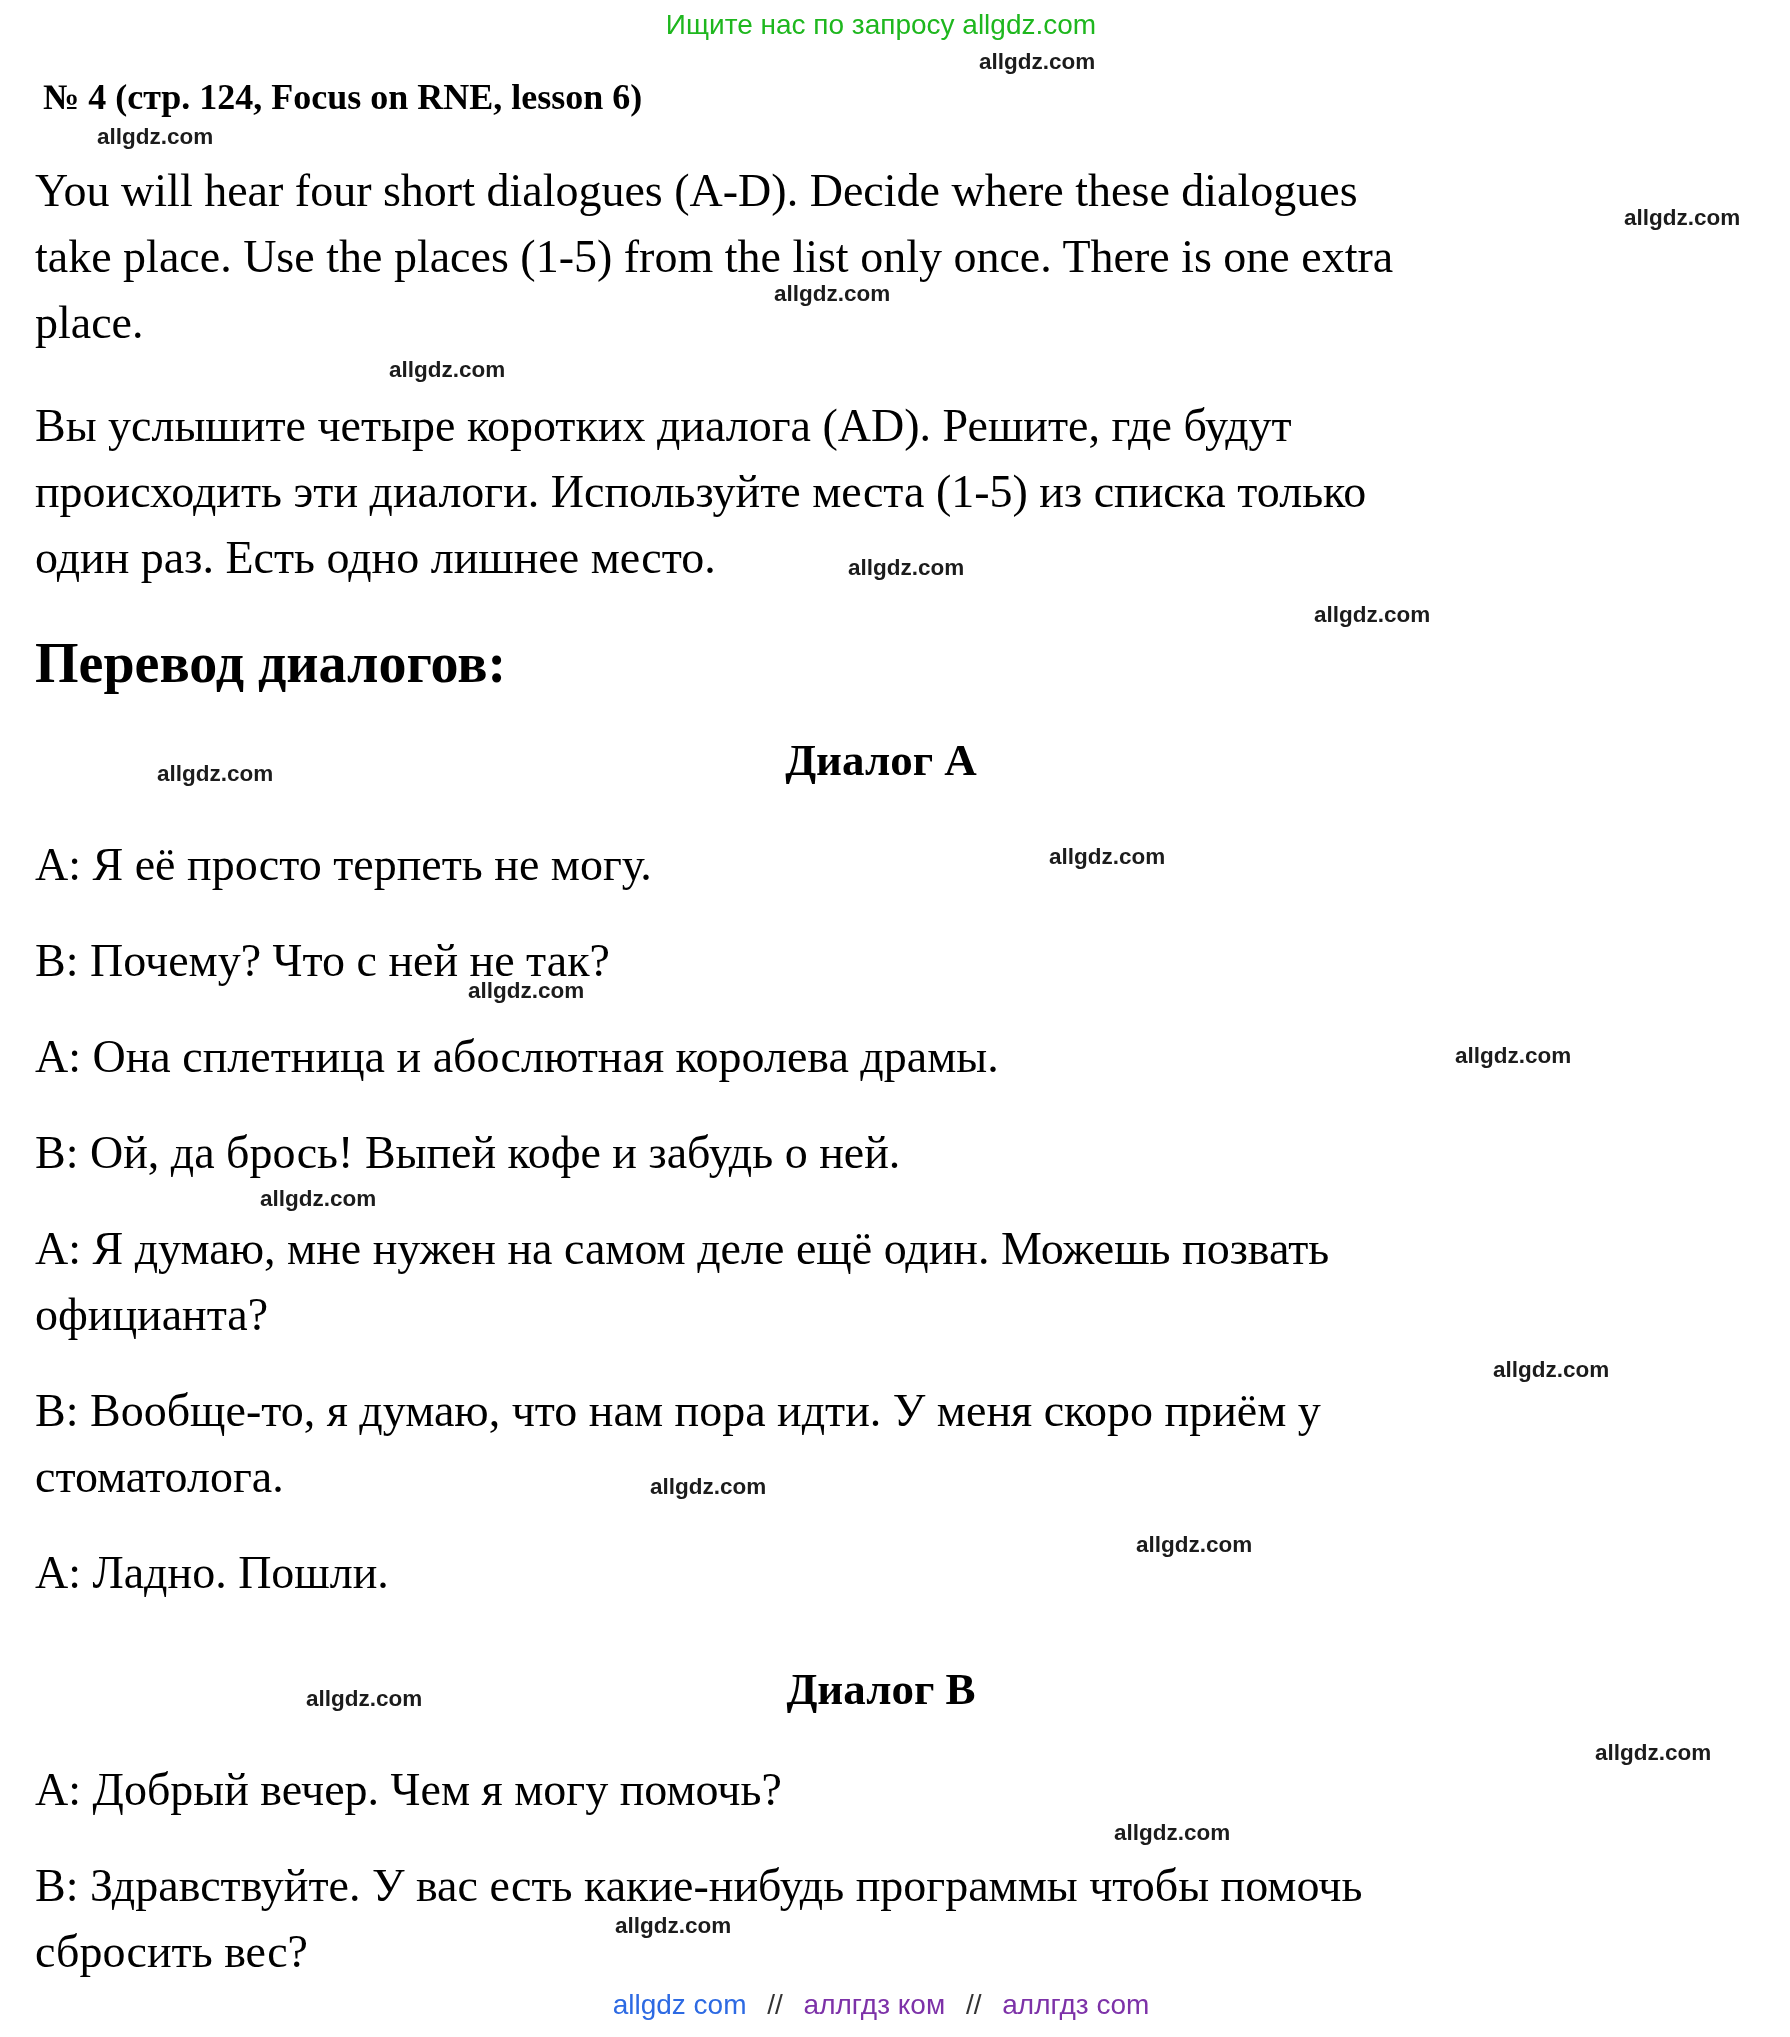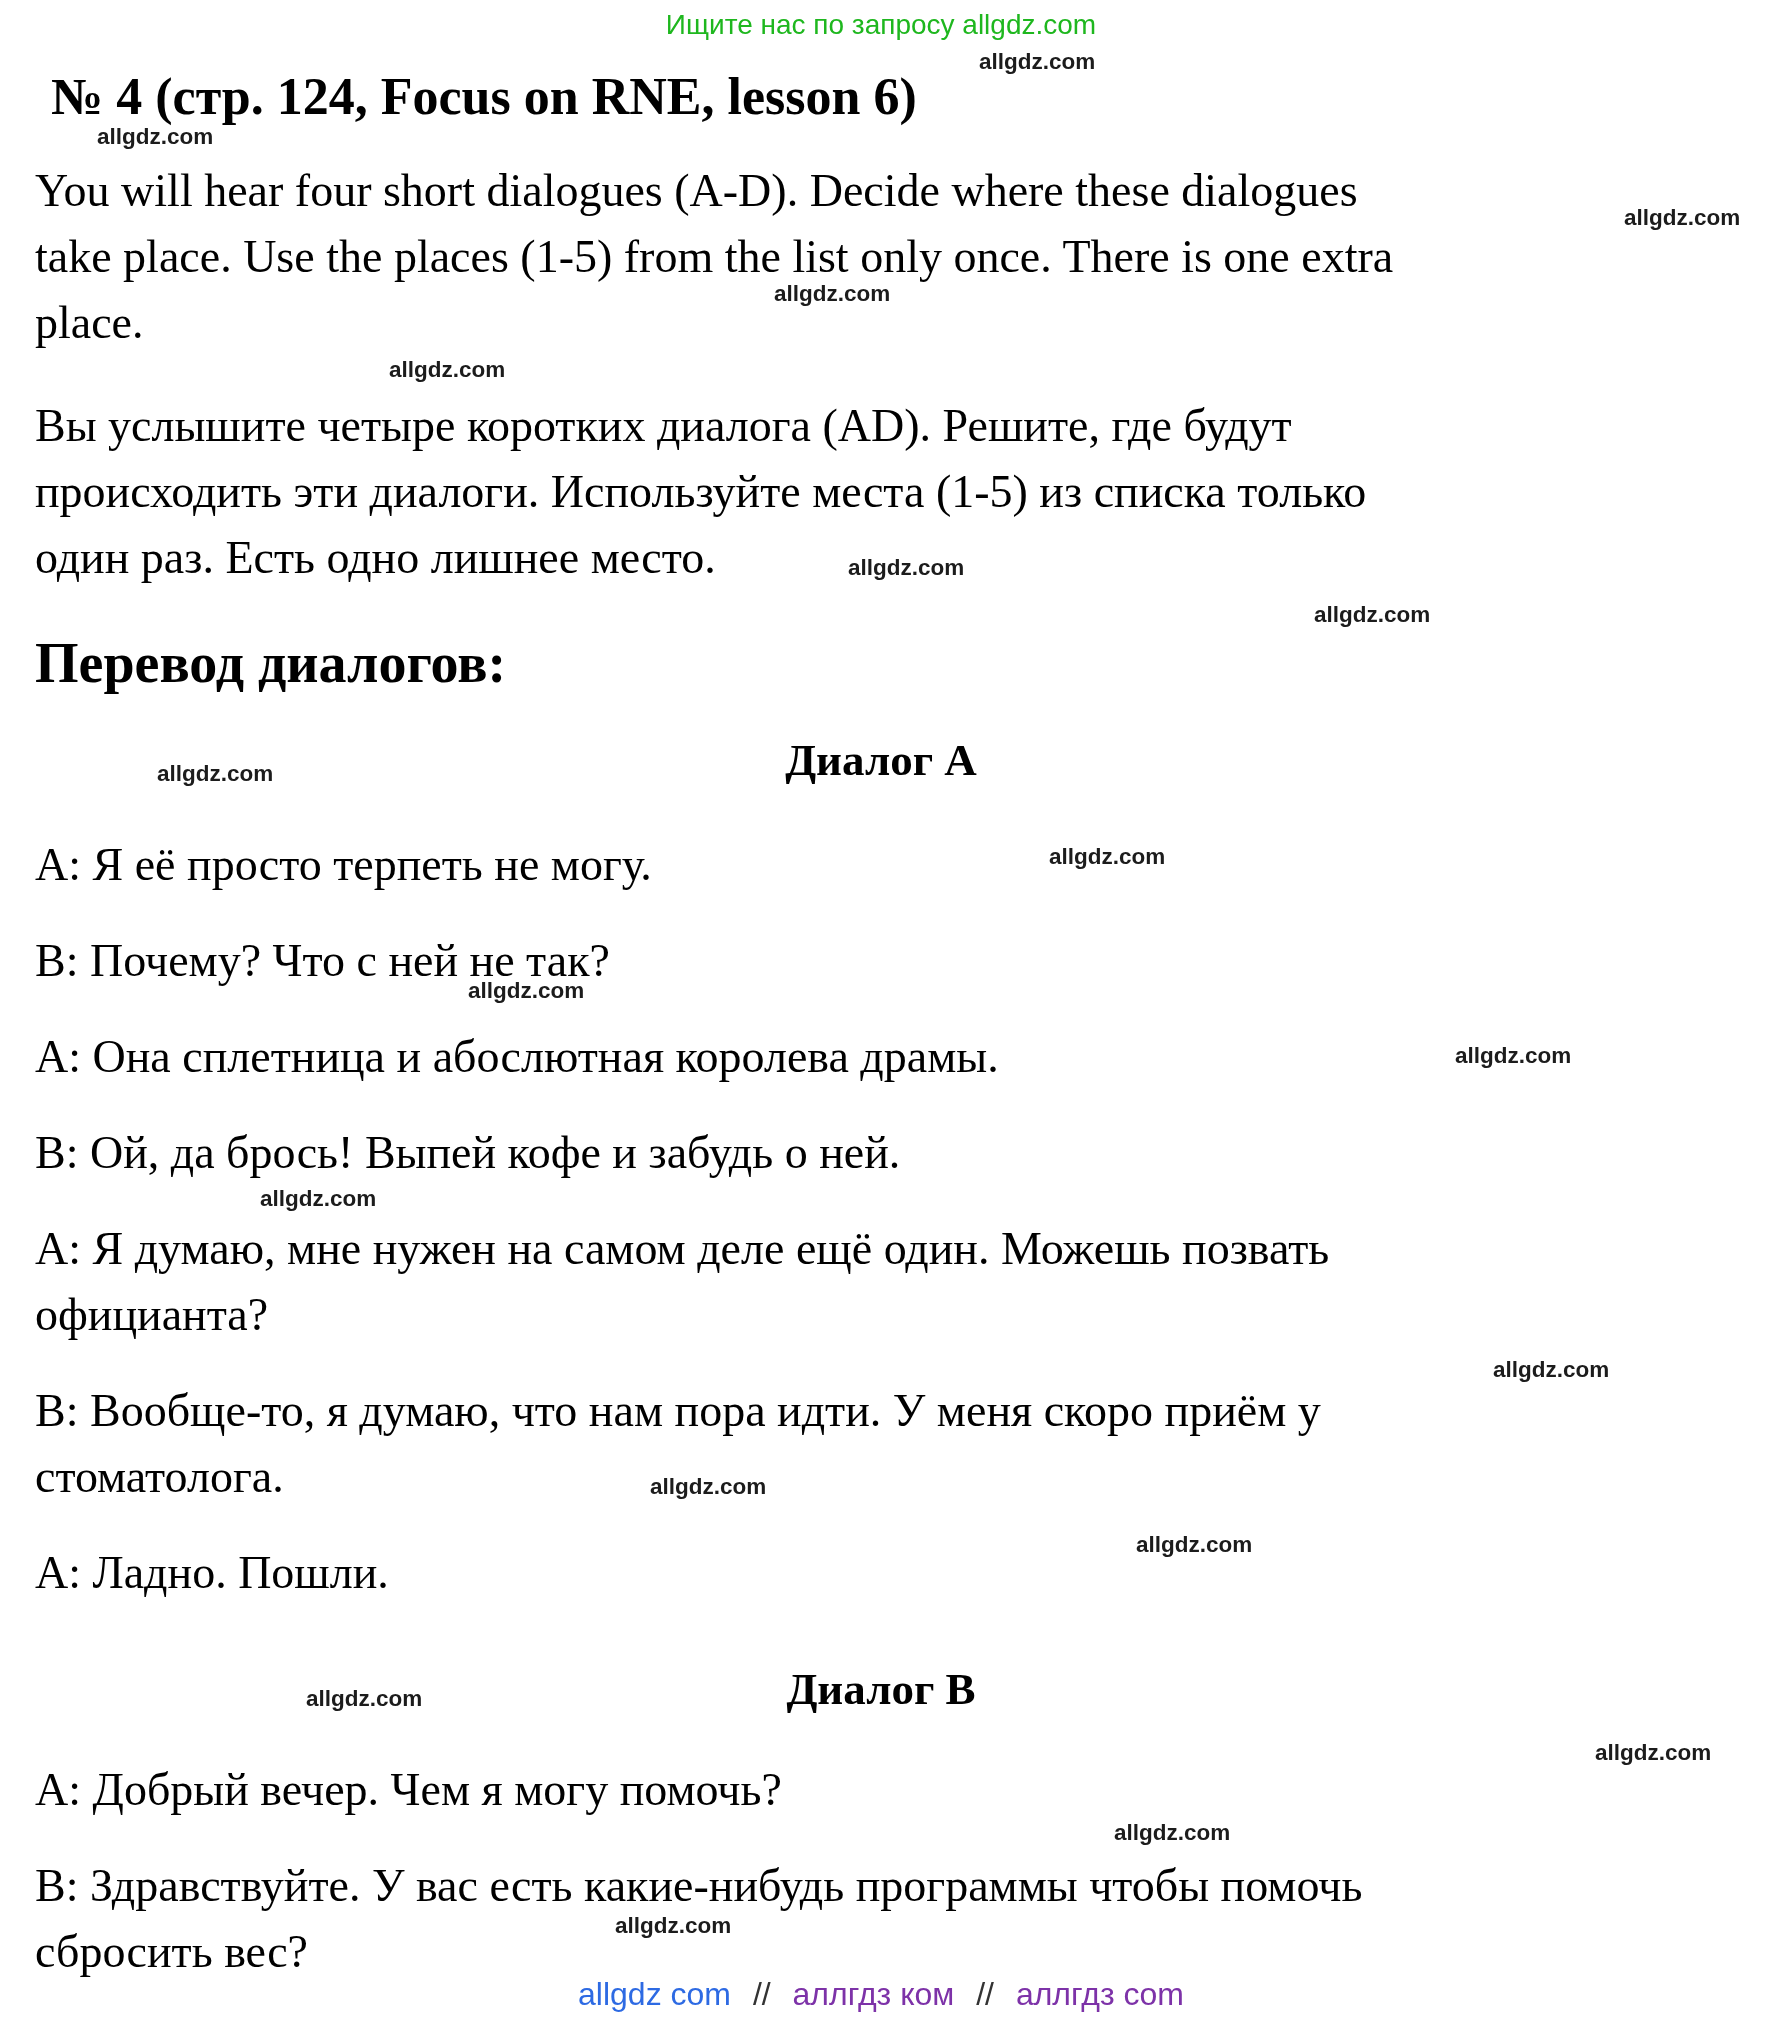--- a/index.html
+++ b/index.html
@@ -17,24 +17,24 @@
   .promo {
     text-align: center;
     font-family: "Liberation Sans", sans-serif;
     font-size: 28px;
     line-height: 34px;
     color: #1eb71e;
     padding-top: 7.5px;
   }
 
   .doc-title {
-    font-size: 52px;
+    font-size: 36px;
     line-height: 54px;
     font-weight: bold;
-    margin: 28px 0 0 16px;
+    margin: 28px 0 0 8px;
   }
 
   .para {
     font-size: 46px;
     line-height: 66px;
     margin: 34px 0 0 0;
     white-space: pre-line;
   }
   .para.ru { margin-top: 37px; }
 
@@ -70,24 +70,24 @@
     line-height: 26px;
     color: #1c1c1c;
     white-space: nowrap;
     font-weight: bold;
   }
 
   .footer {
     position: absolute;
     left: 0;
     right: 0;
-    bottom: 27px;
+    bottom: 16px;
     text-align: center;
     font-family: "Liberation Sans", sans-serif;
-    font-size: 32px;
+    font-size: 28px;
     line-height: 34px;
   }
   .footer .link-blue { color: #2d6ae3; cursor: pointer; }
   .footer .link-purple { color: #7d32a8; cursor: pointer; }
   .footer .sep { color: #333333; margin: 0 13px; }
 </style>
 </head>
 <body>
 
 <div class="page">

